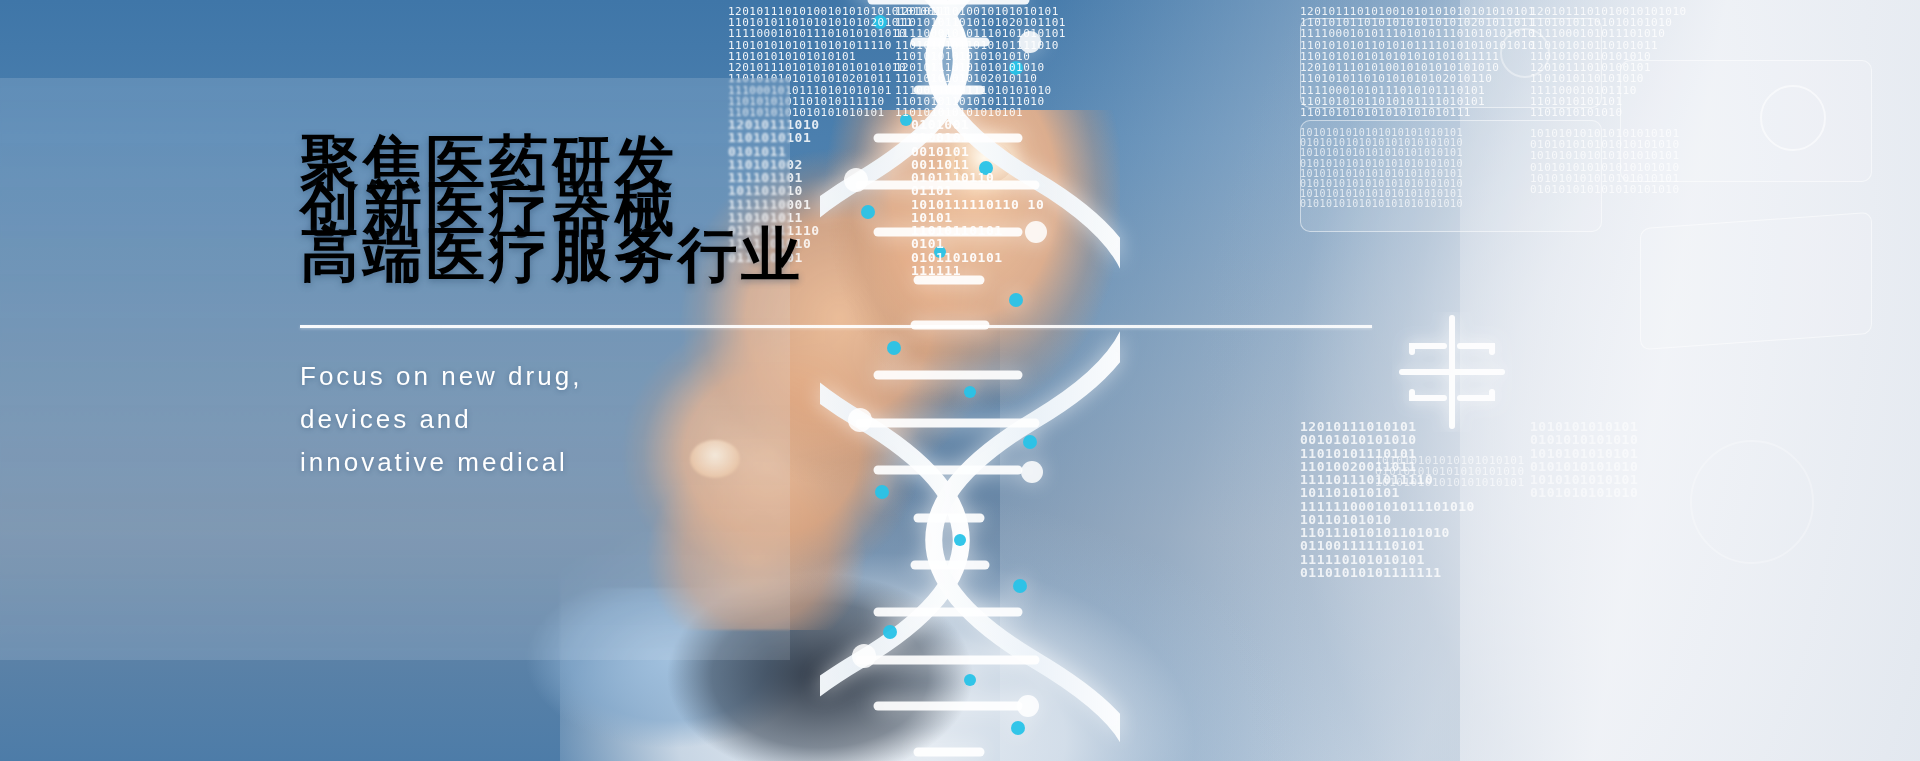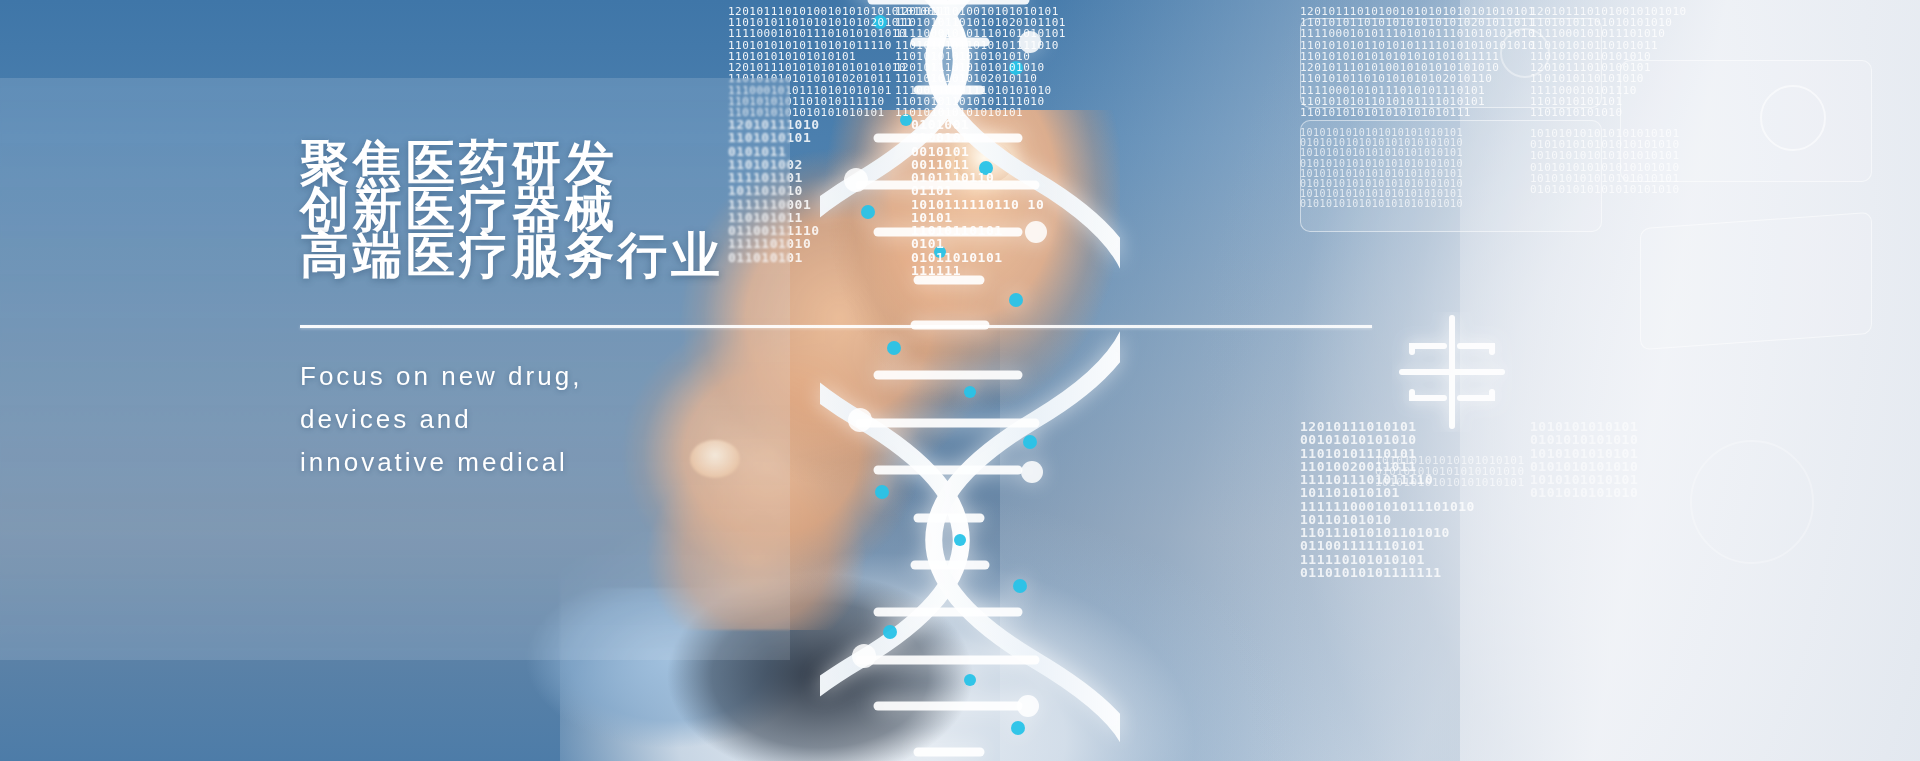--- a/index.html
+++ b/index.html
@@ -112,22 +112,22 @@
   
   .panel{
     position:absolute;left:0px;top:78px;width:790px;height:582px;
     background:linear-gradient(180deg,rgba(226,233,242,.17) 0%,rgba(222,230,240,.20) 60%,rgba(220,228,238,.16) 100%);
     backdrop-filter:blur(1px);
   }
 
   
   .headline{
     position:absolute;left:300px;top:140px;width:760px;
-    color:#ffffff;
-    font-size:49px;
+    color:#000000;
+    font-size:59px;
     font-weight:bold;
     letter-spacing:4px;
     line-height:46px;
     text-shadow:0 2px 7px rgba(40,70,105,.45);
   }
   .headline div{white-space:nowrap;}
 
   .divider{
     position:absolute;left:300px;top:325px;width:1072px;height:3px;
     background:linear-gradient(90deg,rgba(255,255,255,.95) 0%,rgba(255,255,255,.92) 62%,rgba(255,255,255,.9) 100%);

